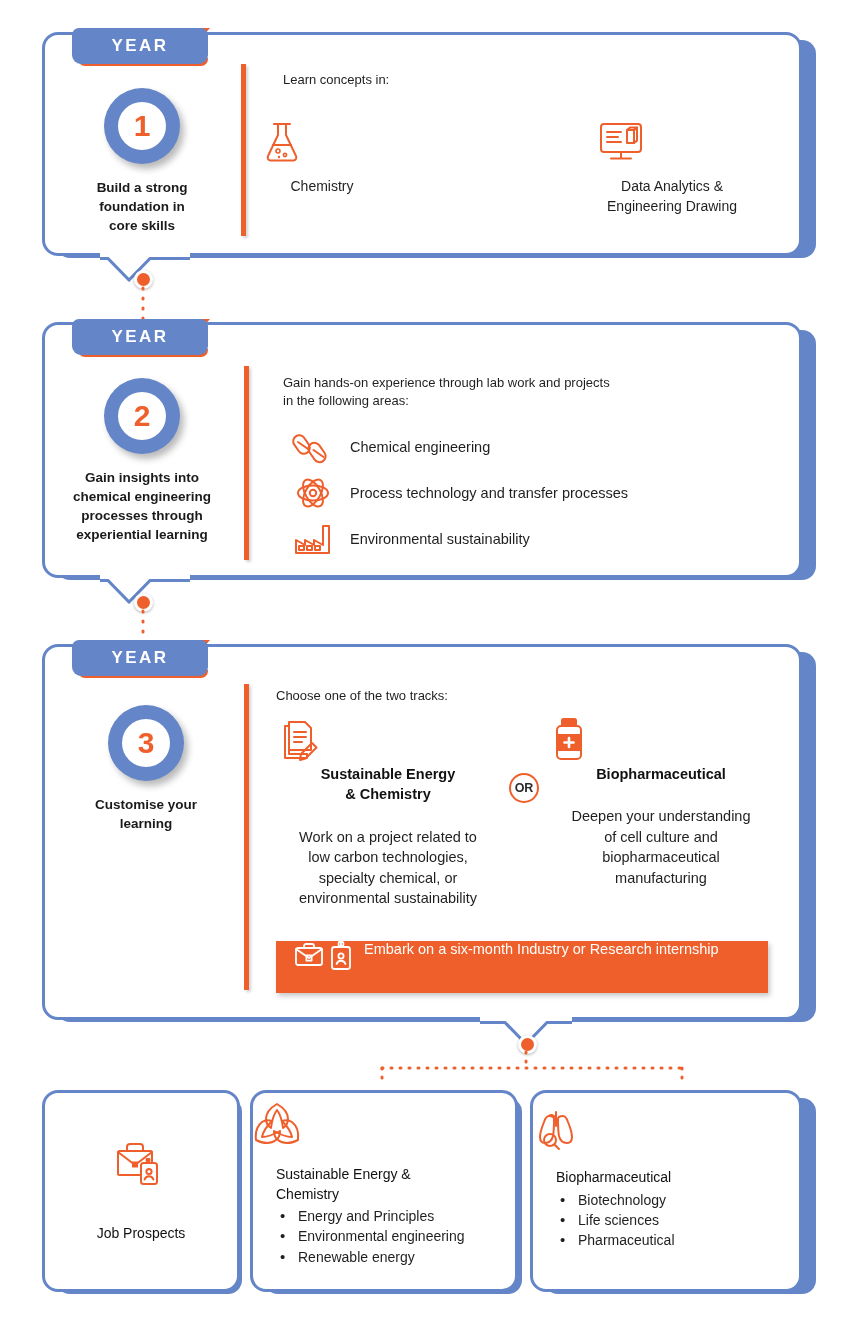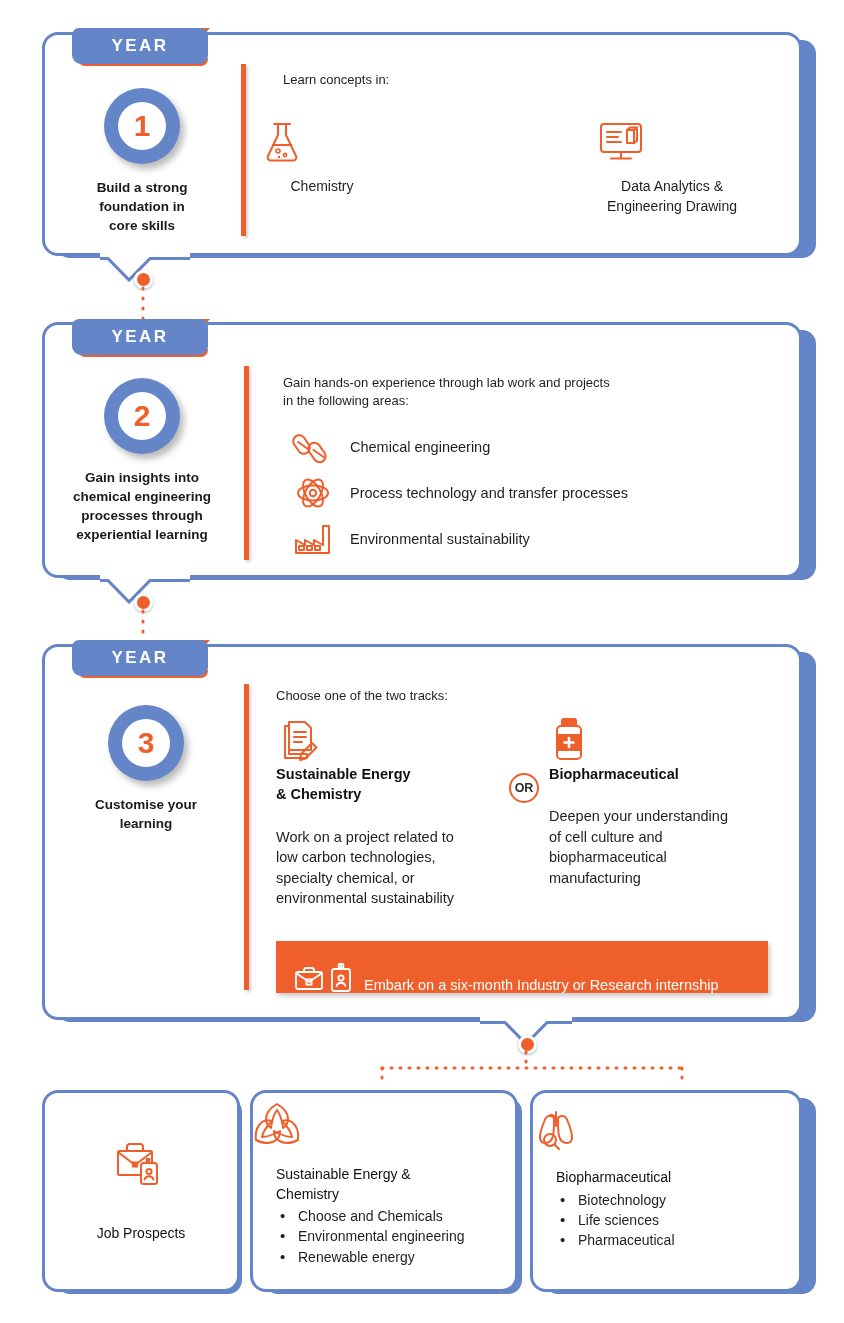--- a/index.html
+++ b/index.html
@@ -120,20 +120,21 @@
   .listrow{
     position:absolute;
     display:flex;align-items:center;
   }
   .listrow .glyph{width:40px;height:38px;flex:0 0 40px;margin-right:16px;}
   .listrow .txt{font-size:14.5px;color:#1f1f1f;}
 
   
   .track{
     position:absolute;
+    text-align:center;
     width:224px;
   }
   .track .glyph{height:48px;margin-bottom:12px;}
   .track .tname{
     font-size:14.5px;font-weight:bold;line-height:1.4;color:#111;
   }
   .track .tdesc{
     margin-top:22px;
     font-size:14.5px;line-height:1.42;color:#1f1f1f;
   }
@@ -143,21 +144,21 @@
     border:2.5px solid #ef5f2b;
     border-radius:50%;
     display:flex;align-items:center;justify-content:center;
     font-size:12.5px;font-weight:bold;color:#2b2b2b;
     box-sizing:border-box;
   }
 
   .internbar{
     position:absolute;
     background:#ef5f2b;
-    display:flex;align-items:flex-end;
+    display:flex;align-items:flex-start;
     padding:0 18px;
     box-sizing:border-box;
     box-shadow:2px 3px 5px rgba(0,0,0,.22);
   }
   .internbar .txt{
     color:#ffffff;font-size:14.5px;margin-left:12px;
   }
 
   
   .bcard-title{
@@ -473,21 +474,21 @@
           <path d="M48 40 c-8 4-15 4-20 0 c-3-2-4-5-4-9 c7 4 13 6 18 6 c-1-5-4-10-10-16 c3-1 7-1 10 1 c5 4 7 10 6 18 Z"></path>
         </g>
       </svg>
     </span>
   </div>
 
   <div style="position:absolute;left:276px;top:1165px;width:228px;">
     <div class="bcard-title" style="white-space:pre-line;">Sustainable Energy &amp;
 Chemistry</div>
     <ul class="blist">
-      <li>Choose and Chemicals</li>
+      <li>Energy and Principles</li>
       <li>Environmental engineering</li>
       <li>Renewable energy</li>
     </ul>
   </div>
 
   <div class="blueblock" style="left:544px;top:1098px;width:272px;height:196px;"></div>
   <div class="card" style="left:530px;top:1090px;width:272px;height:202px;"></div>
 
   <div style="position:absolute;left:530px;top:1104px;width:272px;text-align:center;">
     <span>

